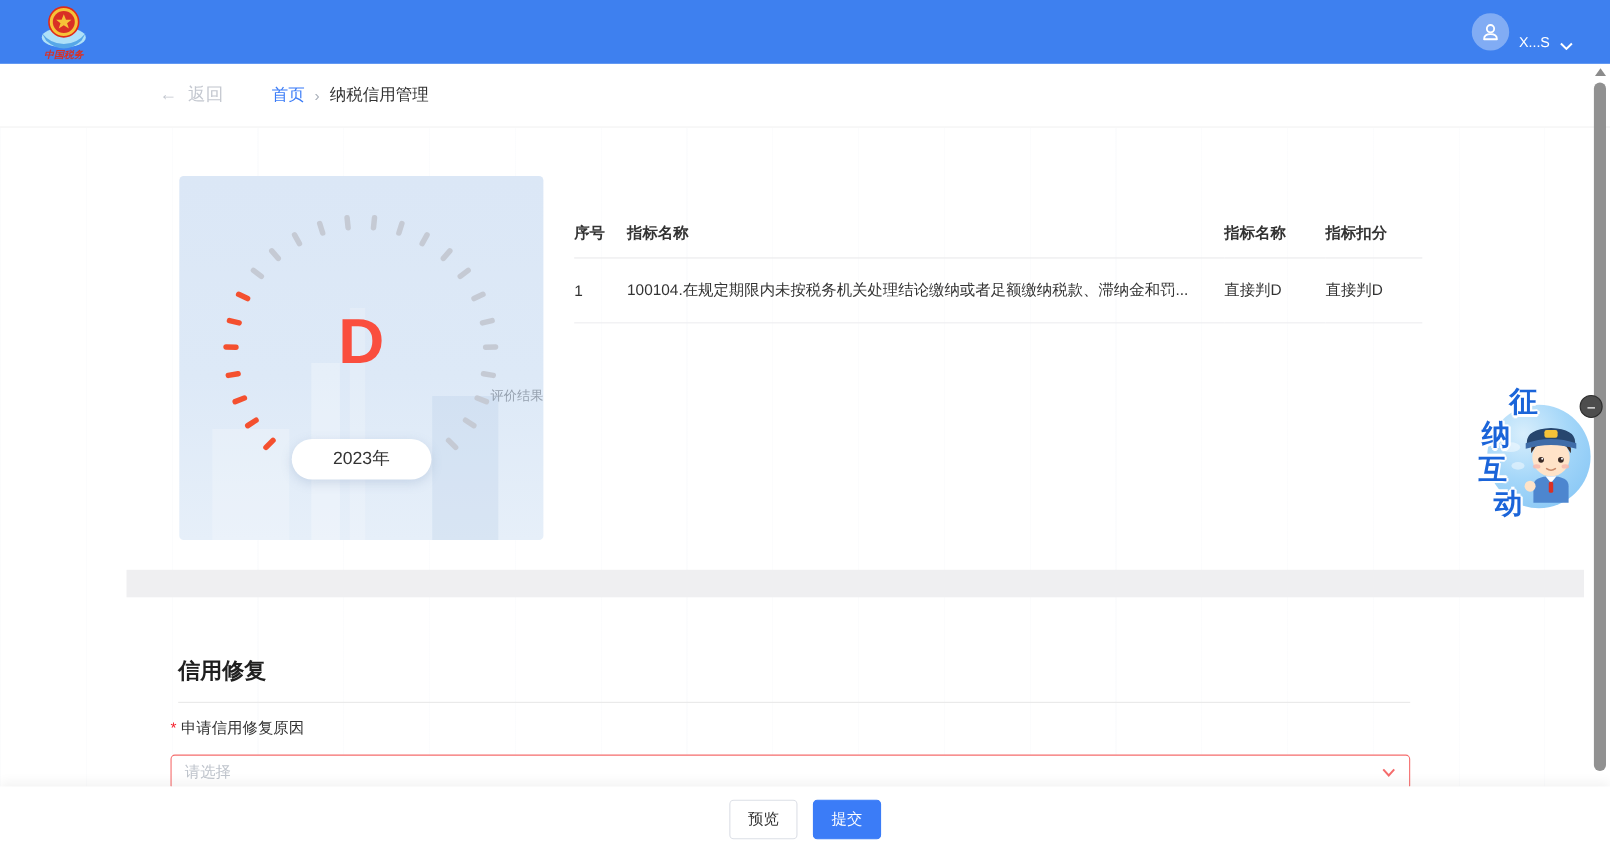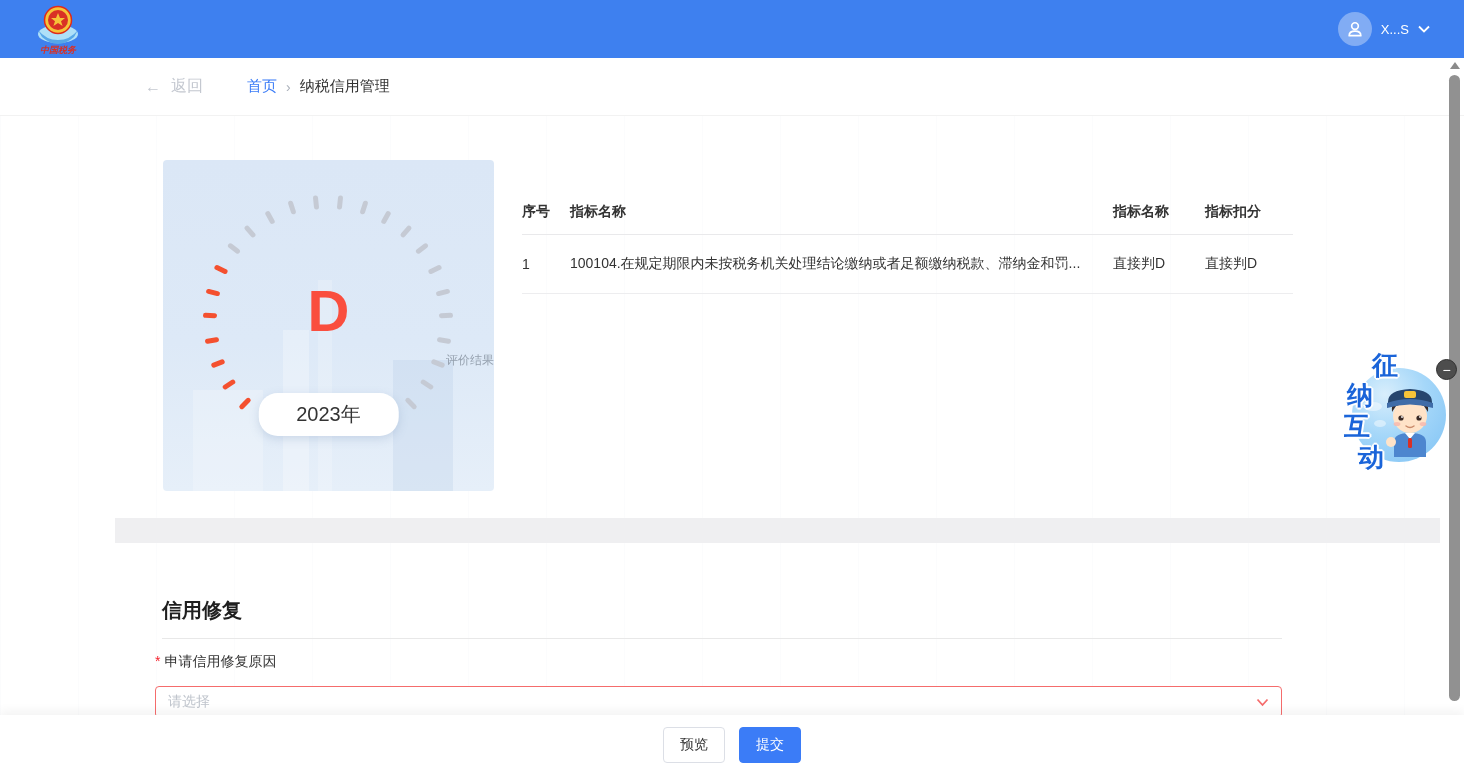--- a/index.html
+++ b/index.html
@@ -5,21 +5,21 @@
   * { margin:0; padding:0; box-sizing:border-box; }
   html,body { width:1464px; height:774px; overflow:hidden; background:#fff;
     font-family:"Liberation Sans","DejaVu Sans",sans-serif; }
 
   
   .topbar { height:58px; background:#3e80ef; display:flex; align-items:center;
     padding:0 24px 0 36px; position:relative; z-index:6; }
   .logo { width:44px; height:50px; flex:0 0 auto; }
   .app-title { color:#fff; font-size:21px; font-weight:bold; margin-left:14px; letter-spacing:1px; }
   .topbar-spacer { flex:1; }
-  .user-chip { display:flex; align-items:center; gap:9px; margin-right:10px; cursor:pointer; }
+  .user-chip { display:flex; align-items:flex-end; gap:9px; margin-right:10px; cursor:pointer; }
   .avatar { width:34px; height:34px; border-radius:50%; background:rgba(255,255,255,.35);
     display:flex; align-items:center; justify-content:center; }
   .user-name { color:#fff; font-size:13px; }
 
   
   .breadcrumb-bar { height:58px; background:#fff; display:flex; align-items:center;
     padding-left:145px; border-bottom:1px solid #f2f2f2; position:relative; z-index:5; }
   .back-group { display:flex; align-items:center; gap:10px; color:#c4c8d0; font-size:16px; cursor:pointer; }
   .crumbs { display:flex; align-items:center; margin-left:44px; font-size:15px; }
   .crumb-home { color:#3b7cf7; cursor:pointer;text-align:center; }
@@ -40,21 +40,21 @@
   .sky2 { left:155px; top:120px; width:14px; height:211px; background:rgba(255,255,255,.2);}
   .sky3 { left:230px; top:200px; width:60px; height:131px; background:rgba(176,199,228,.25);}
   .sky4 { left:30px; top:230px; width:70px; height:101px; background:rgba(255,255,255,.22);}
   .dash { position:absolute; width:14px; height:5px; border-radius:3px; background:#c5cad4; }
   .dash.red { background:#f4502f; }
   .grade { position:absolute; left:0; right:0; top:122px; text-align:center;
     font-size:58px; font-weight:bold; color:#fa4e3e; line-height:1; }
   .grade-label { position:absolute; left:0; right:0; top:192px; text-align:right;
     font-size:12px; color:#95a0ae; }
   .year-pill { position:absolute; left:50%; transform:translateX(-50%); bottom:55px;
-    background:#fff; border-radius:19px; padding:8px 38px; font-size:20px; color:#333;
+    background:#fff; border-radius:19px; padding:8px 38px; font-size:16px; color:#333;
     box-shadow:0 3px 10px rgba(110,140,180,.25); white-space:nowrap; }
 
   
   .indicator-panel { margin-left:28px; flex:1; max-width:771px; }
   .panel-title-row { display:flex; align-items:baseline; margin-top:-14px; }
   .panel-title { font-size:20px; font-weight:bold; color:#1f1f1f; }
   .panel-count { font-size:12px; color:#c0c4cc; margin-left:8px; }
   table.indicators { width:100%; border-collapse:collapse; margin-top:30px; table-layout:fixed; }
   table.indicators th { text-align:left; font-size:14px; font-weight:bold; color:#333;
     padding:13px 0; border-bottom:1px solid #e9e9eb; white-space:nowrap; }

